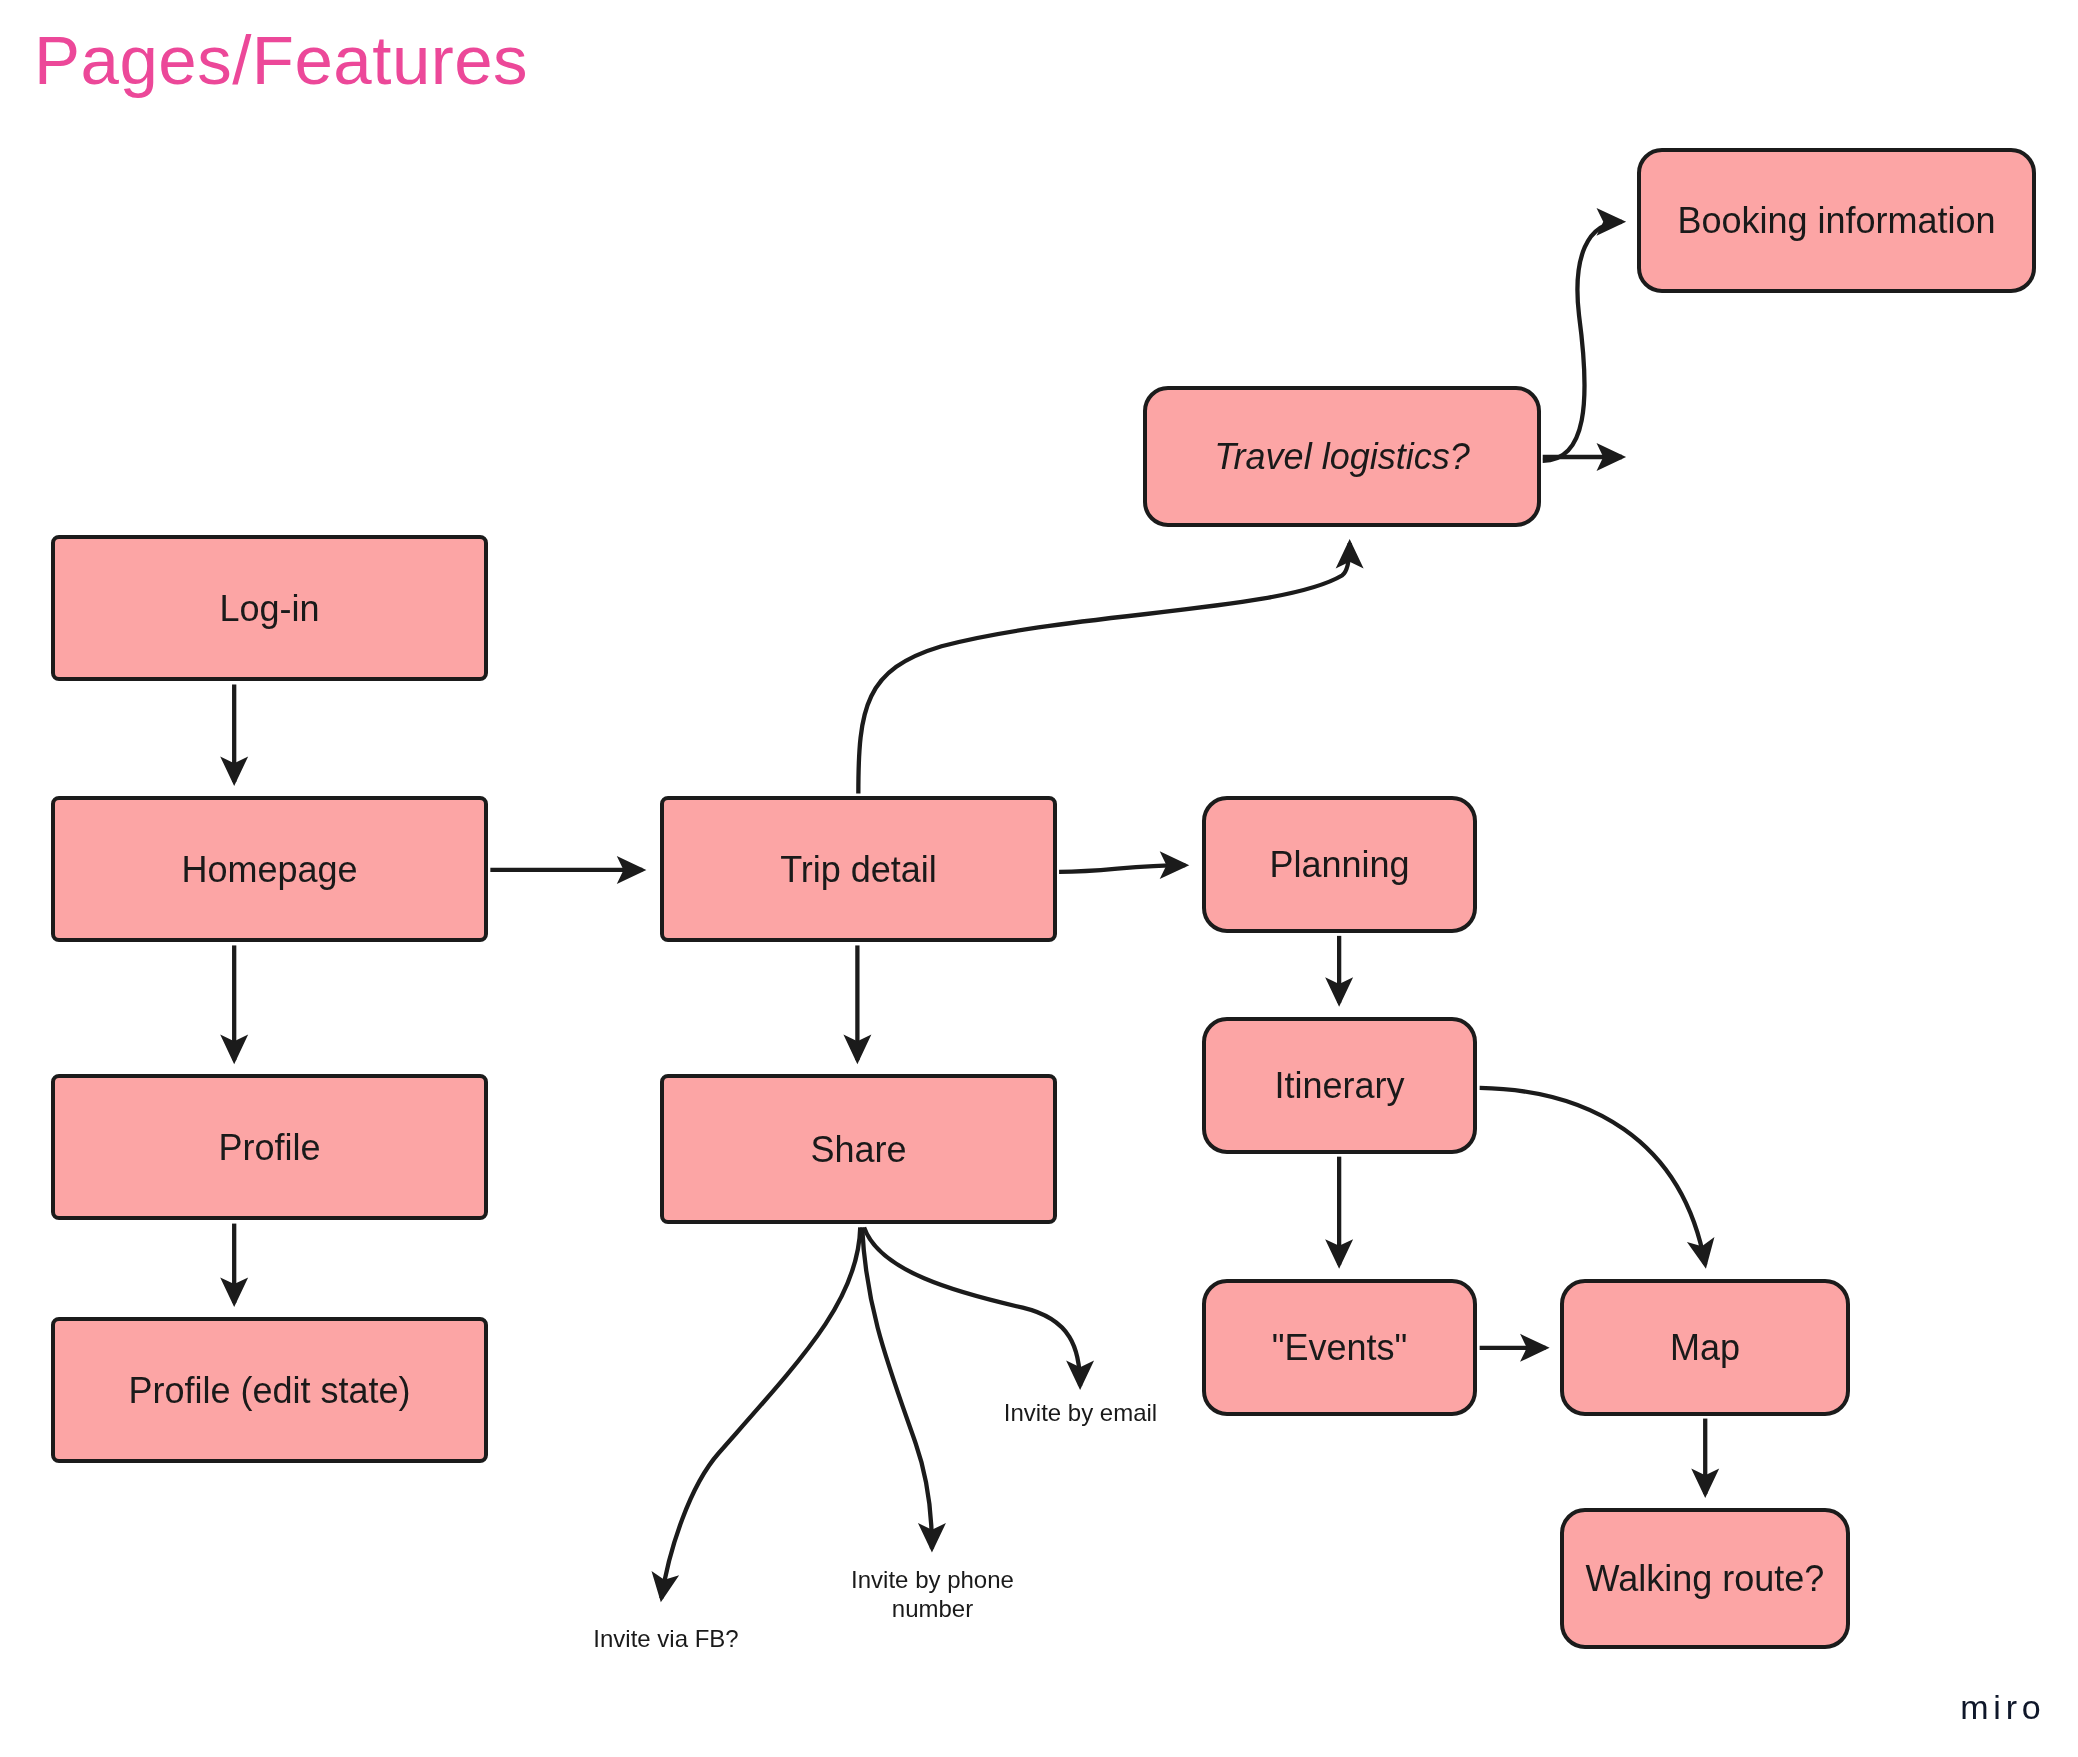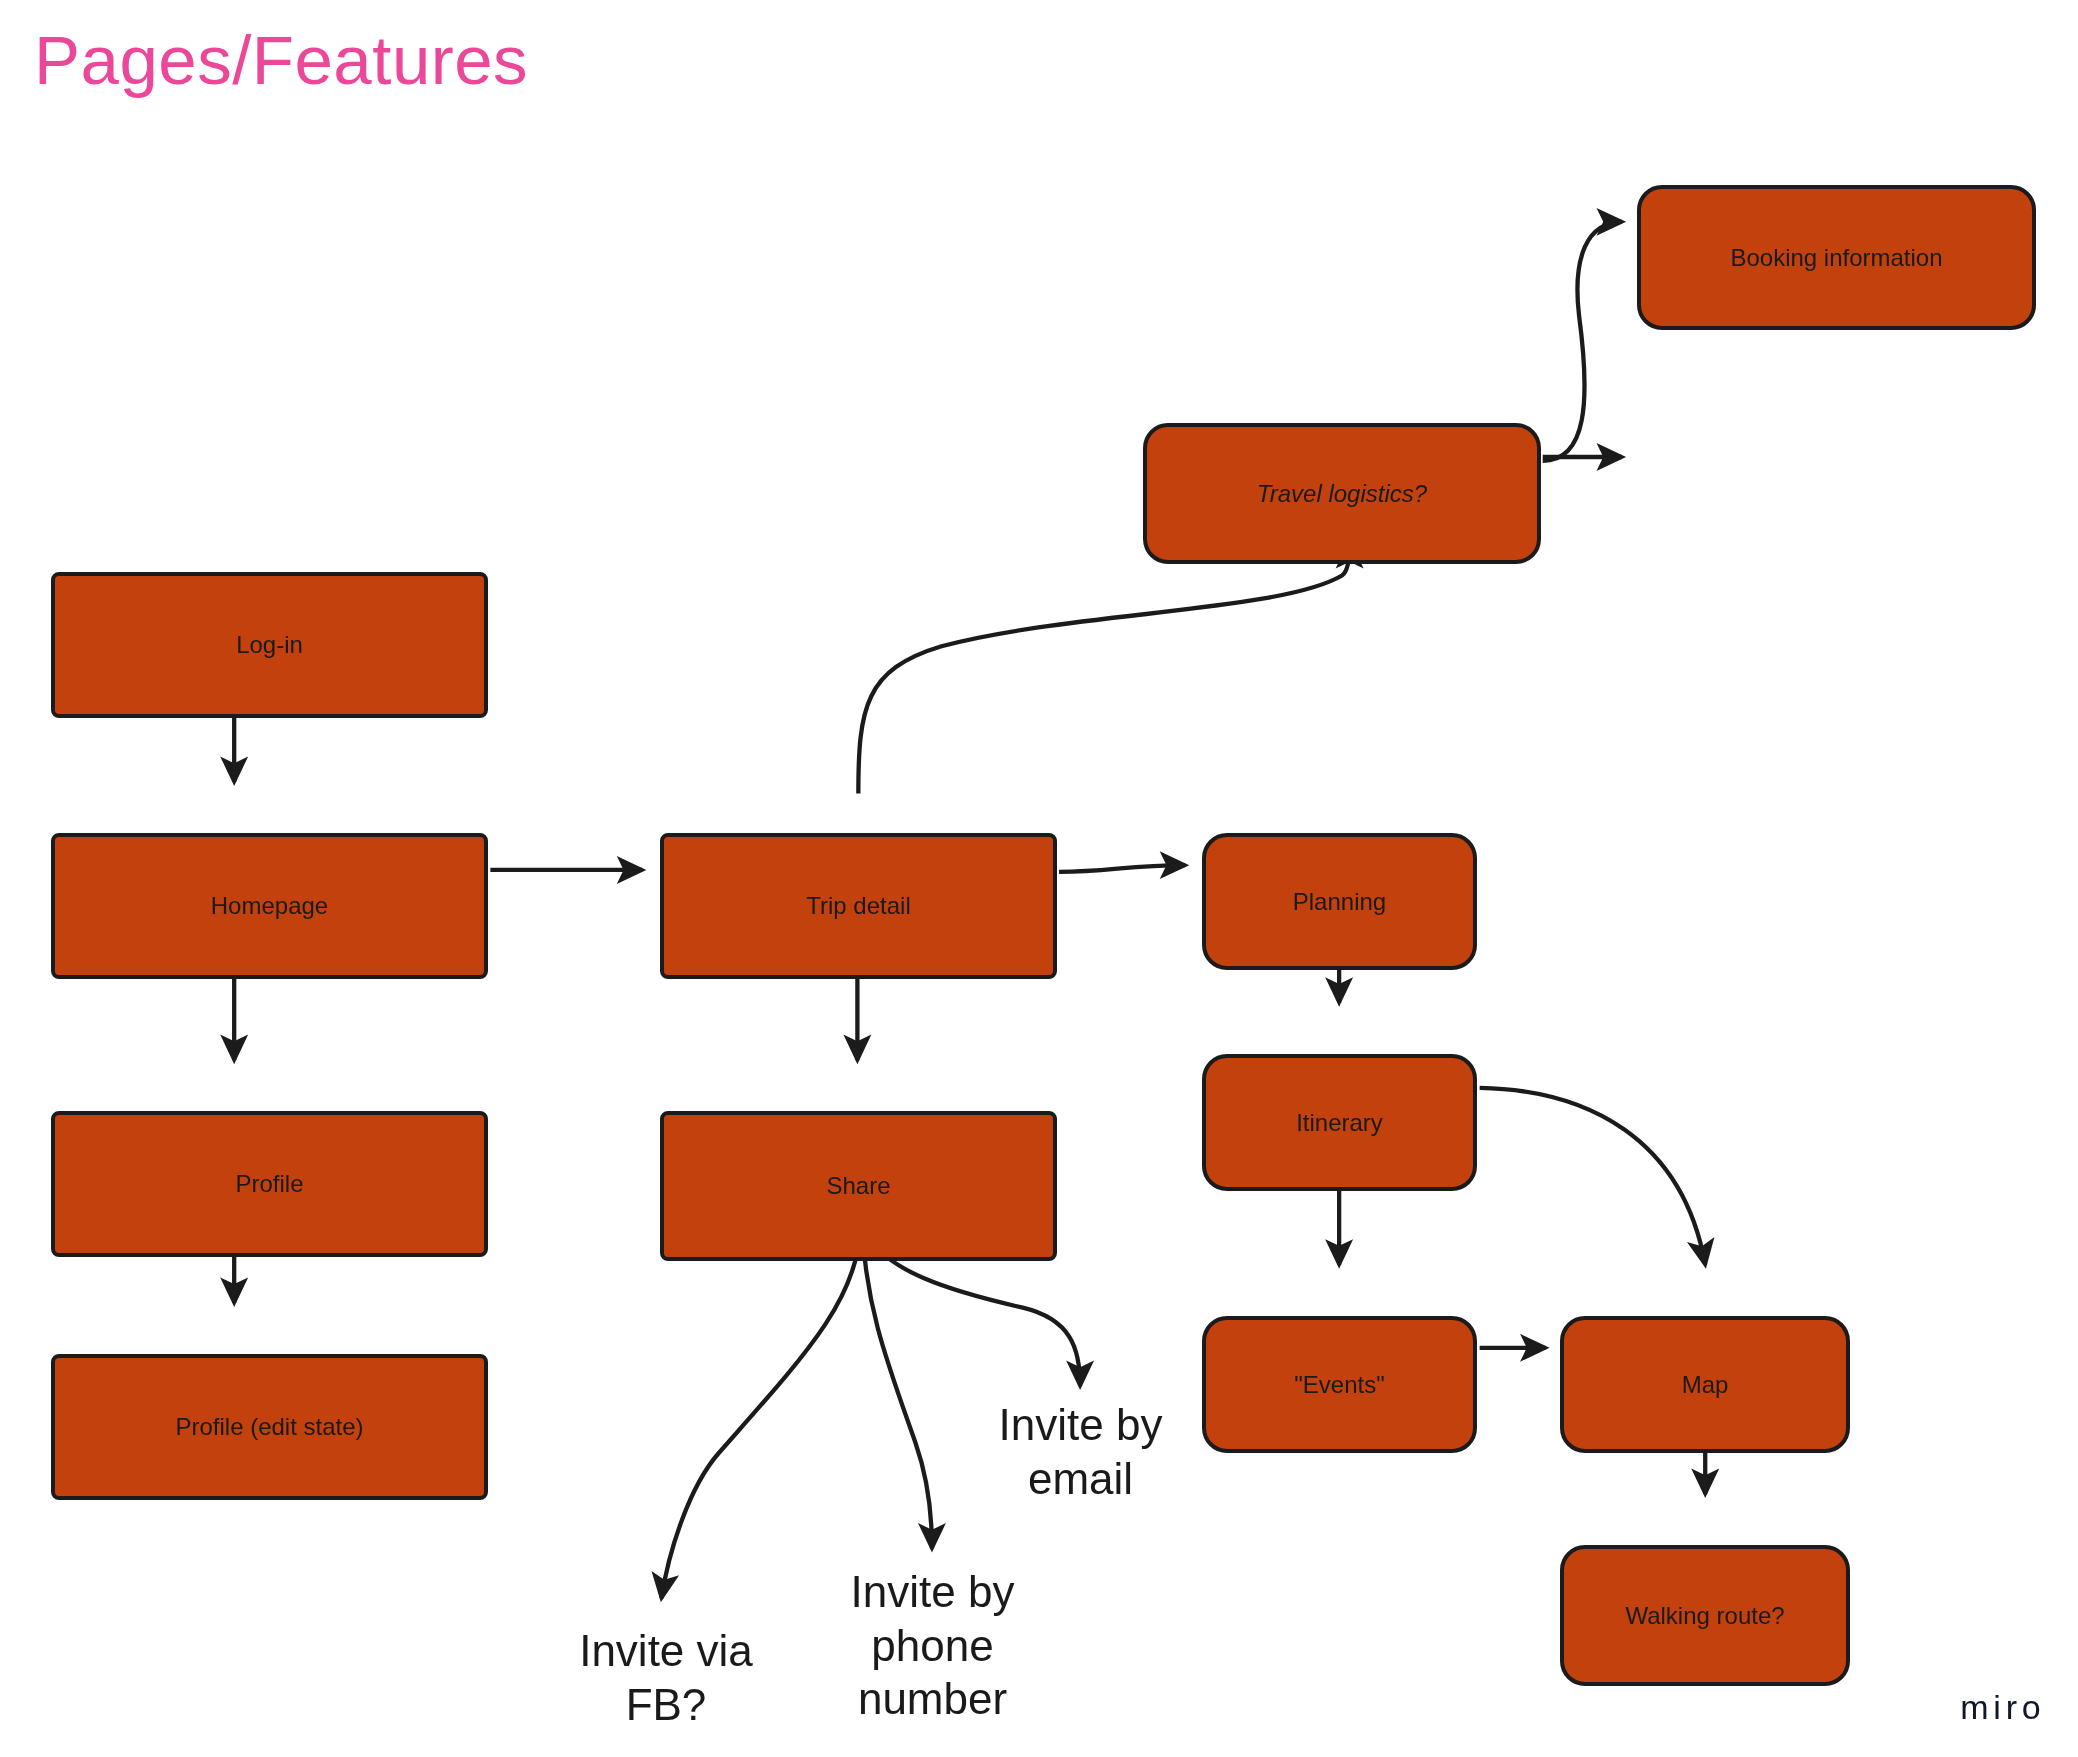--- a/index.html
+++ b/index.html
@@ -24,37 +24,36 @@
     top: 21px;
     font-size: 69px;
     font-weight: 400;
     letter-spacing: 0.5px;
     color: #ec4899;
     white-space: nowrap;
   }
   .node {
     position: absolute;
     box-sizing: border-box;
-    background: #c2410c;
+    background: #fca5a5;
     border: 4.8px solid #1b1b1b;
     display: flex;
     align-items: center;
     justify-content: center;
     text-align: center;
-    font-size: 24px;
+    font-size: 36px;
     line-height: 1.25;
     color: #1a1a1a;
     padding: 5.7px 13.4px;
-    margin-top: 37px;
   }
   .node.sharp { border-radius: 8px; }
   .node.round { border-radius: 25px; }
   .free-label {
     position: absolute;
-    font-size: 44px;
+    font-size: 24px;
     line-height: 1.22;
     color: #1a1a1a;
     text-align: center;
     white-space: pre-line;
   }
   #edges {
     position: absolute;
     left: 0; top: 0;
     width: 2078px;
     height: 1758px;

